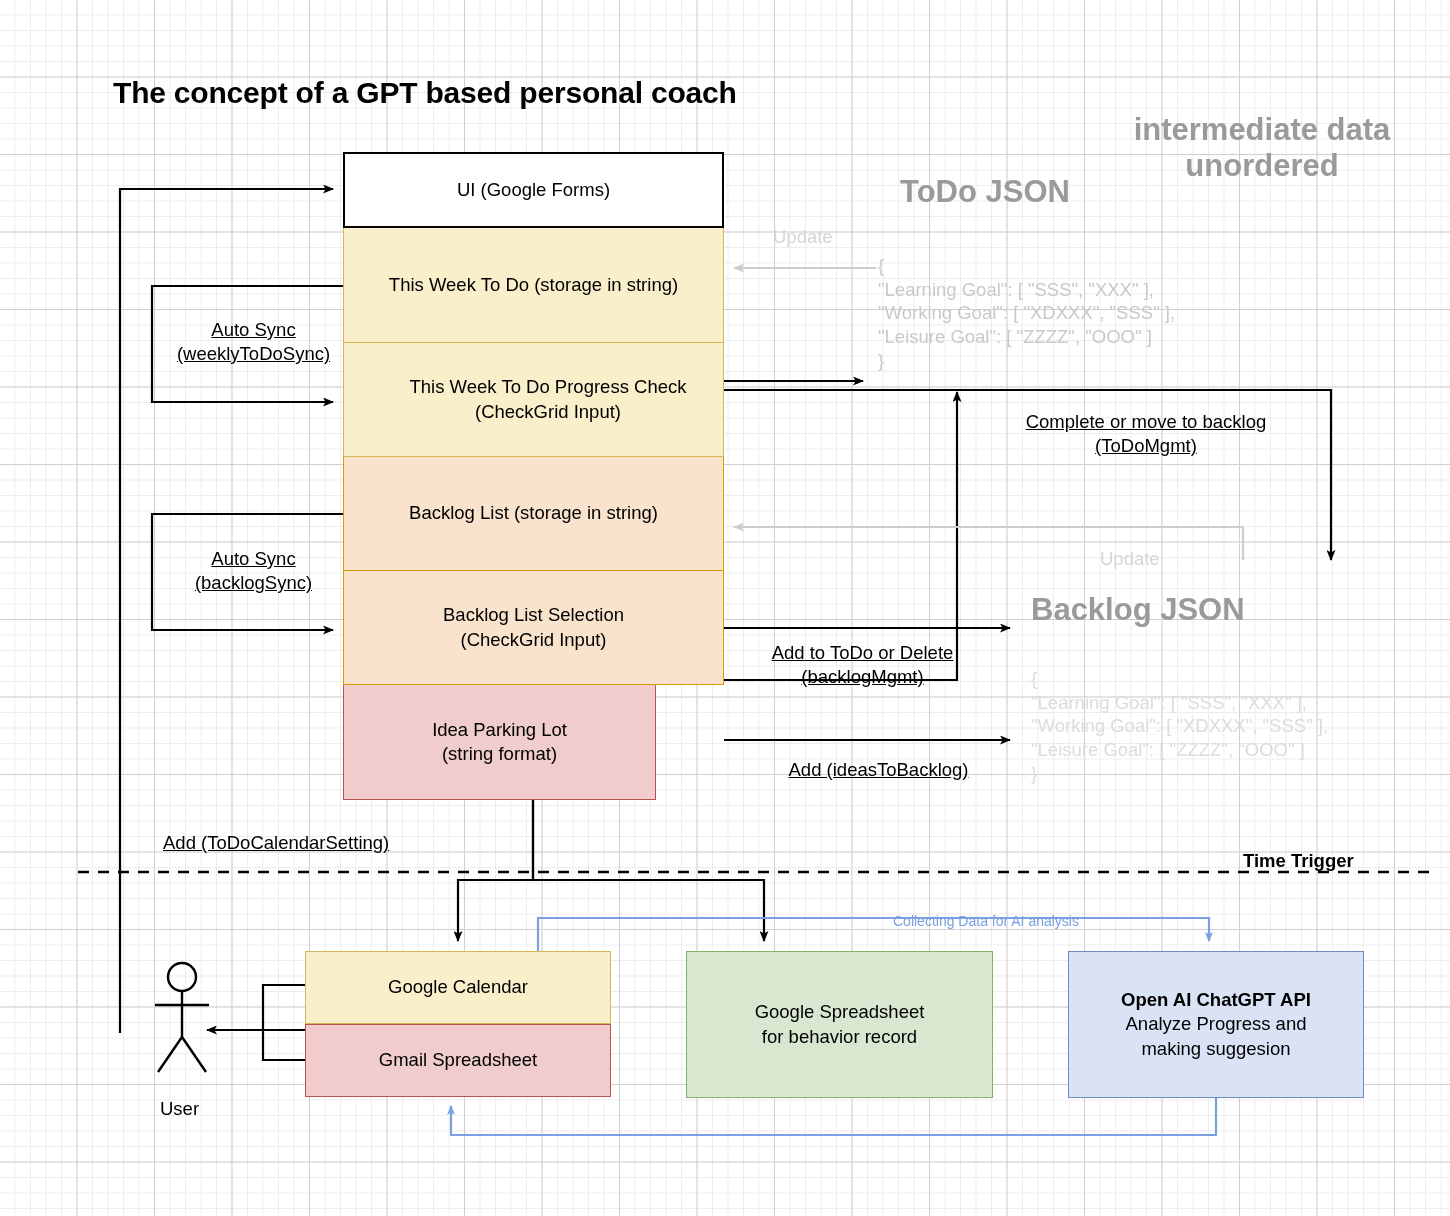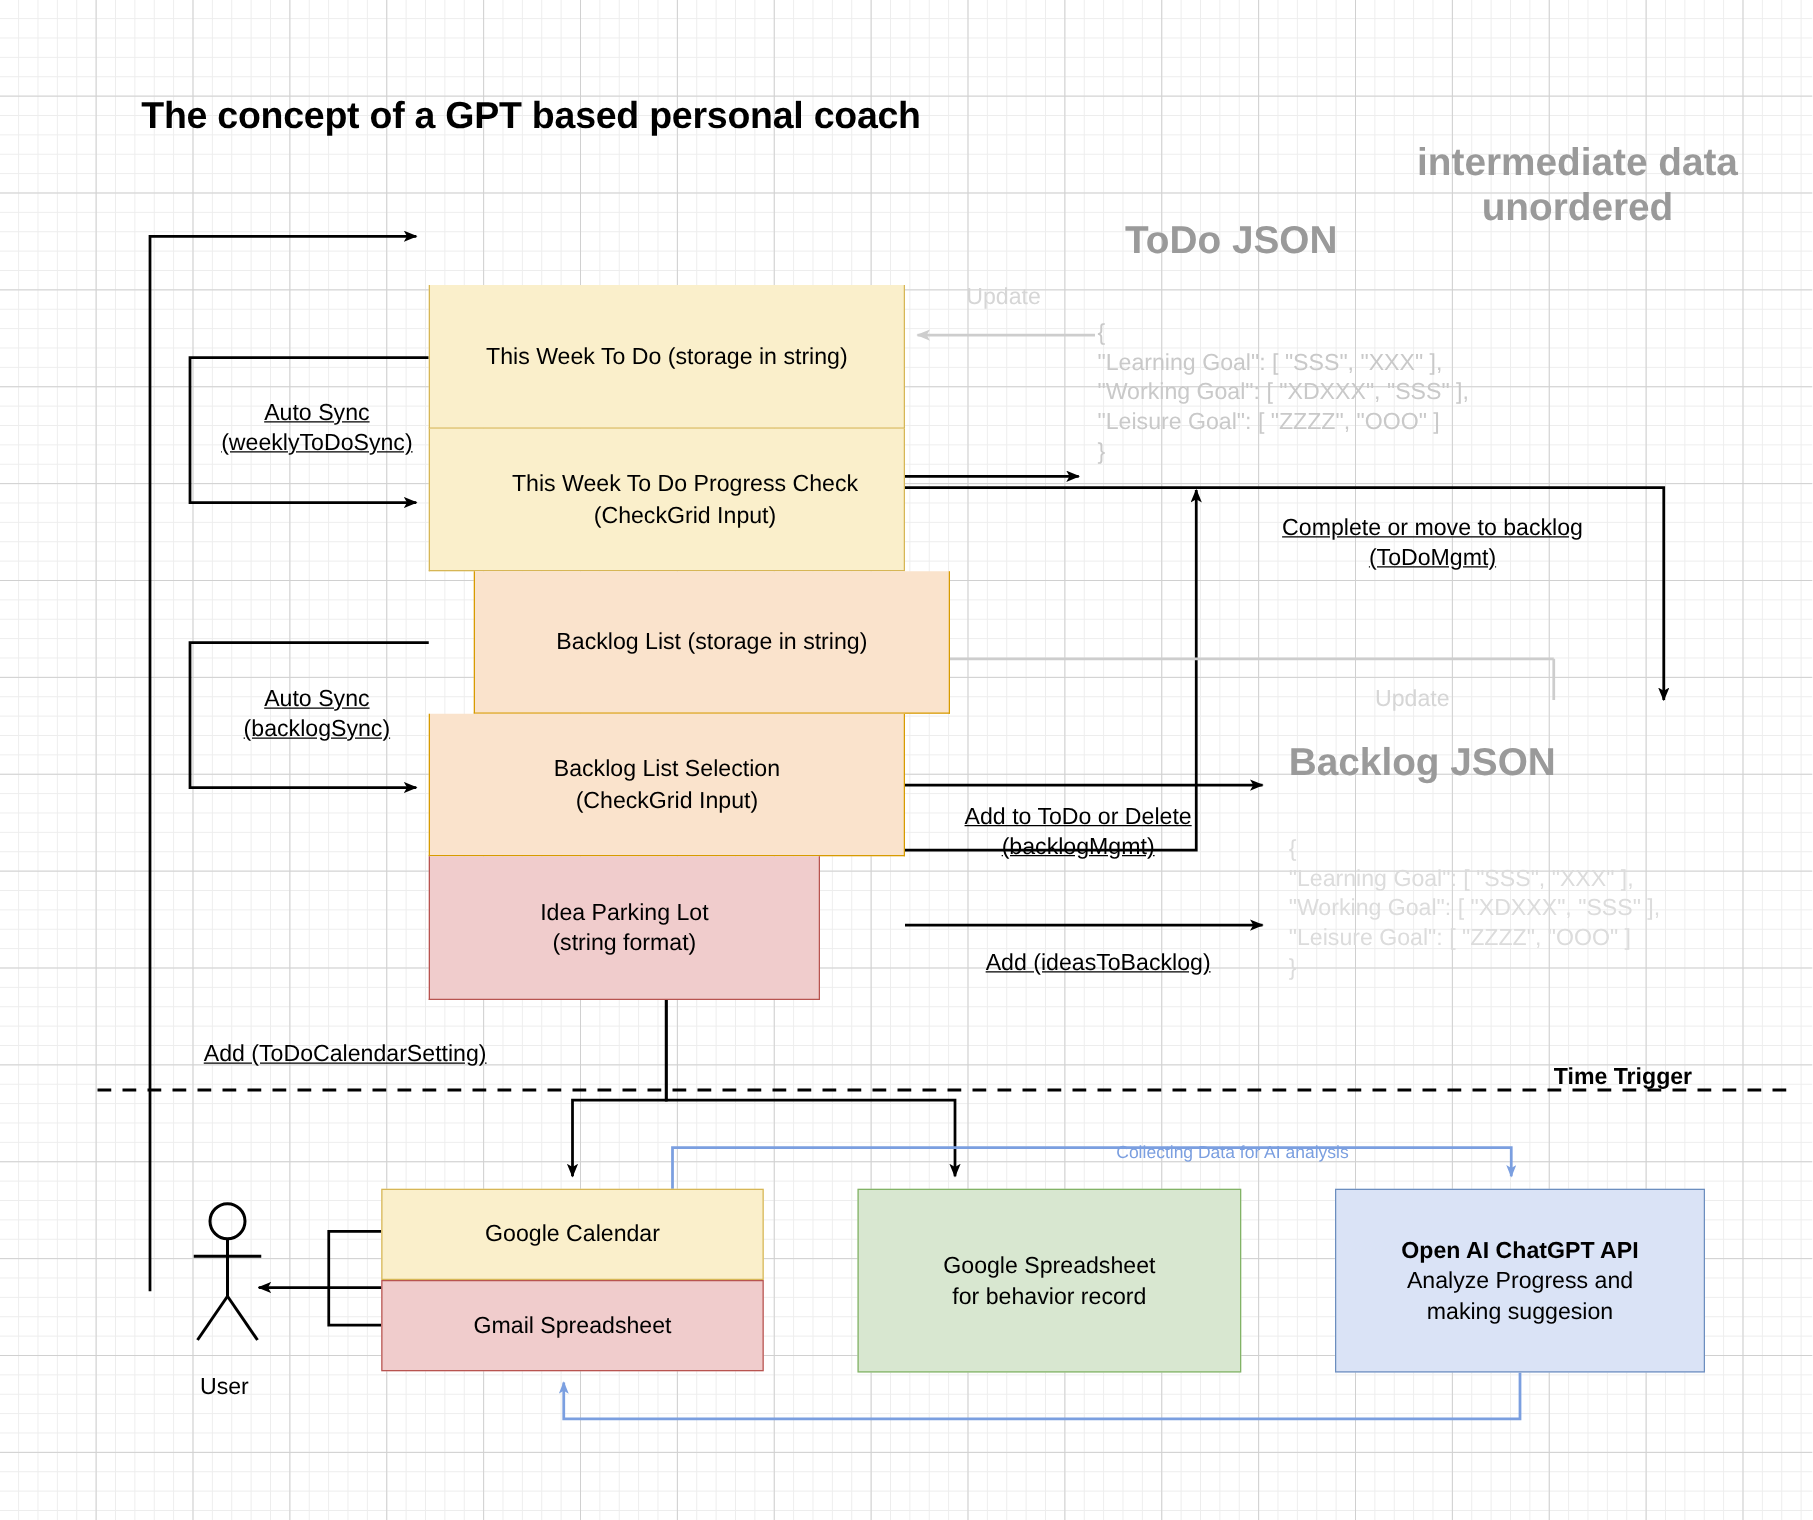--- a/index.html
+++ b/index.html
@@ -132,26 +132,27 @@
 }</div>
   <div class="lbl-json json-body json-body-faint" style="left: 1031px; top: 667px; white-space: pre-line;">{
 "Learning Goal": [ "SSS", "XXX" ],
 "Working Goal": [ "XDXXX", "SSS" ],
 "Leisure Goal": [ "ZZZZ", "OOO" ]
 }</div>
 
   <div class="upd" style="left:760px;top:226px;">Update</div>
   <div class="upd" style="left:1087px;top:548px;">Update</div>
 
+  <div class="abs box b-ui" style="white-space: pre-line;">UI (Google Forms)</div>
   <div class="abs box b-week" style="white-space: pre-line;">This Week To Do (storage in string)</div>
   <div class="abs box b-weekchk">
       <span style="white-space:pre-line">This Week To Do Progress Check
 (CheckGrid Input)</span>
     </div>
-  <div class="abs box b-backlog" style="white-space: pre-line; margin-left: 36px;">Backlog List (storage in string)</div>
+  <div class="abs box b-backlog" style="white-space: pre-line;">Backlog List (storage in string)</div>
   <div class="abs box b-backsel">
       <span style="white-space:pre-line">Backlog List Selection
 (CheckGrid Input)</span>
     </div>
   <div class="abs box b-idea">
       <span style="white-space:pre-line">Idea Parking Lot
 (string format)</span>
     </div>
 
   <div class="abs box b-gcal" style="white-space: pre-line;">Google Calendar</div>

